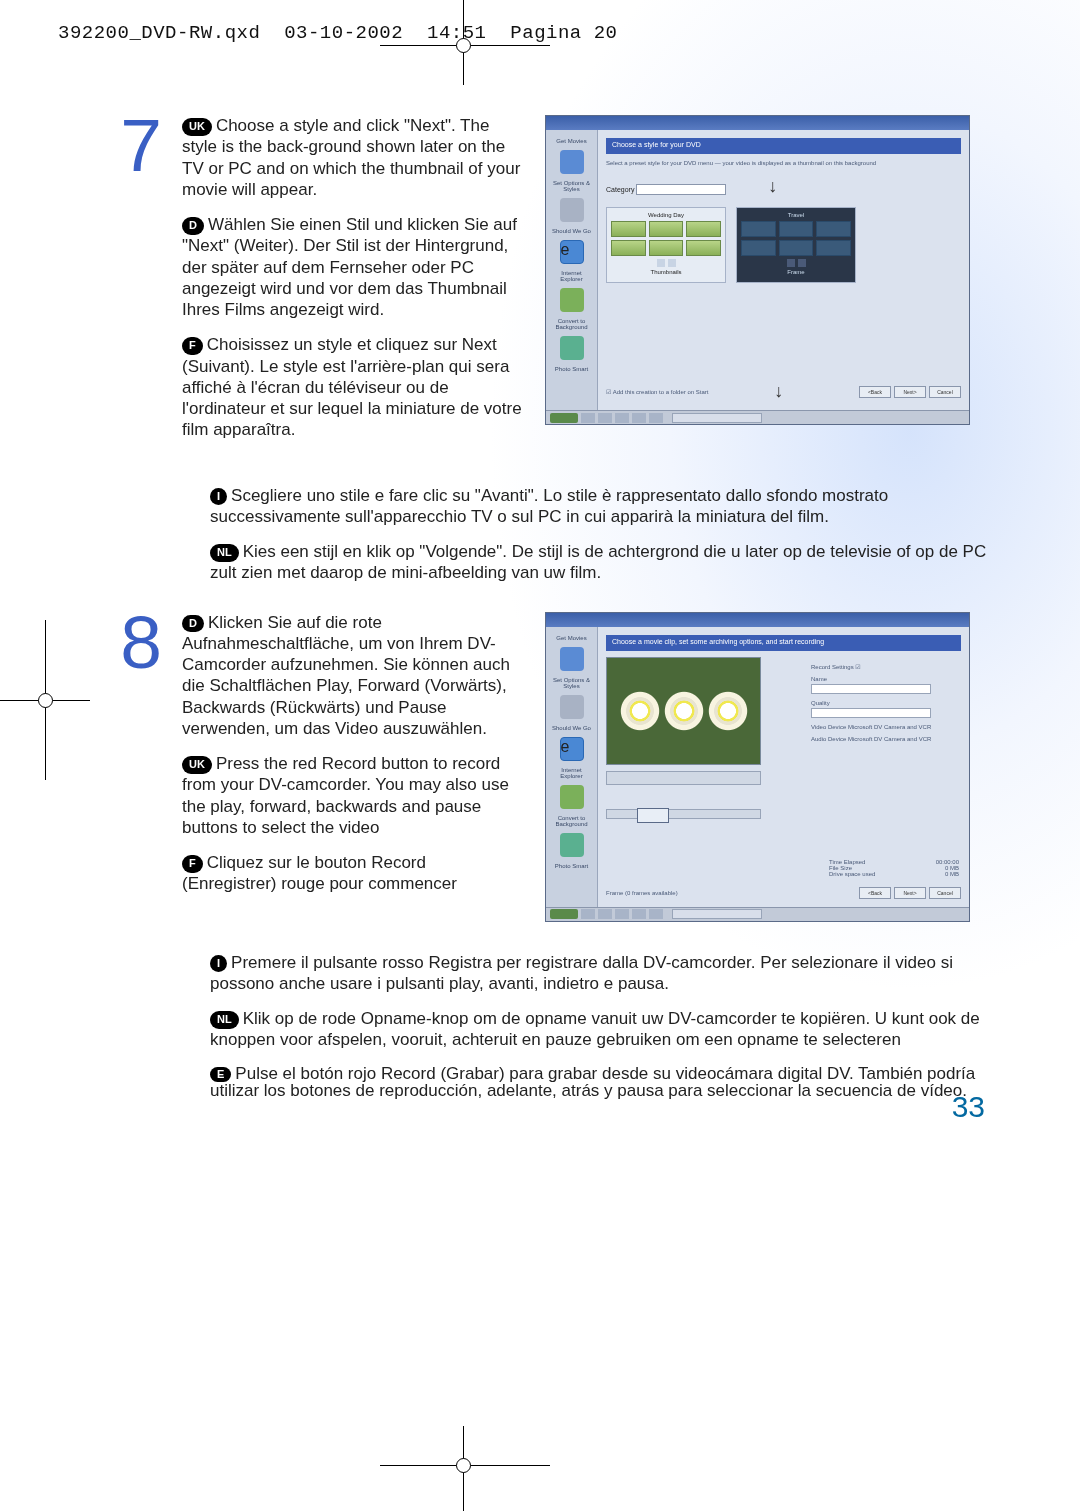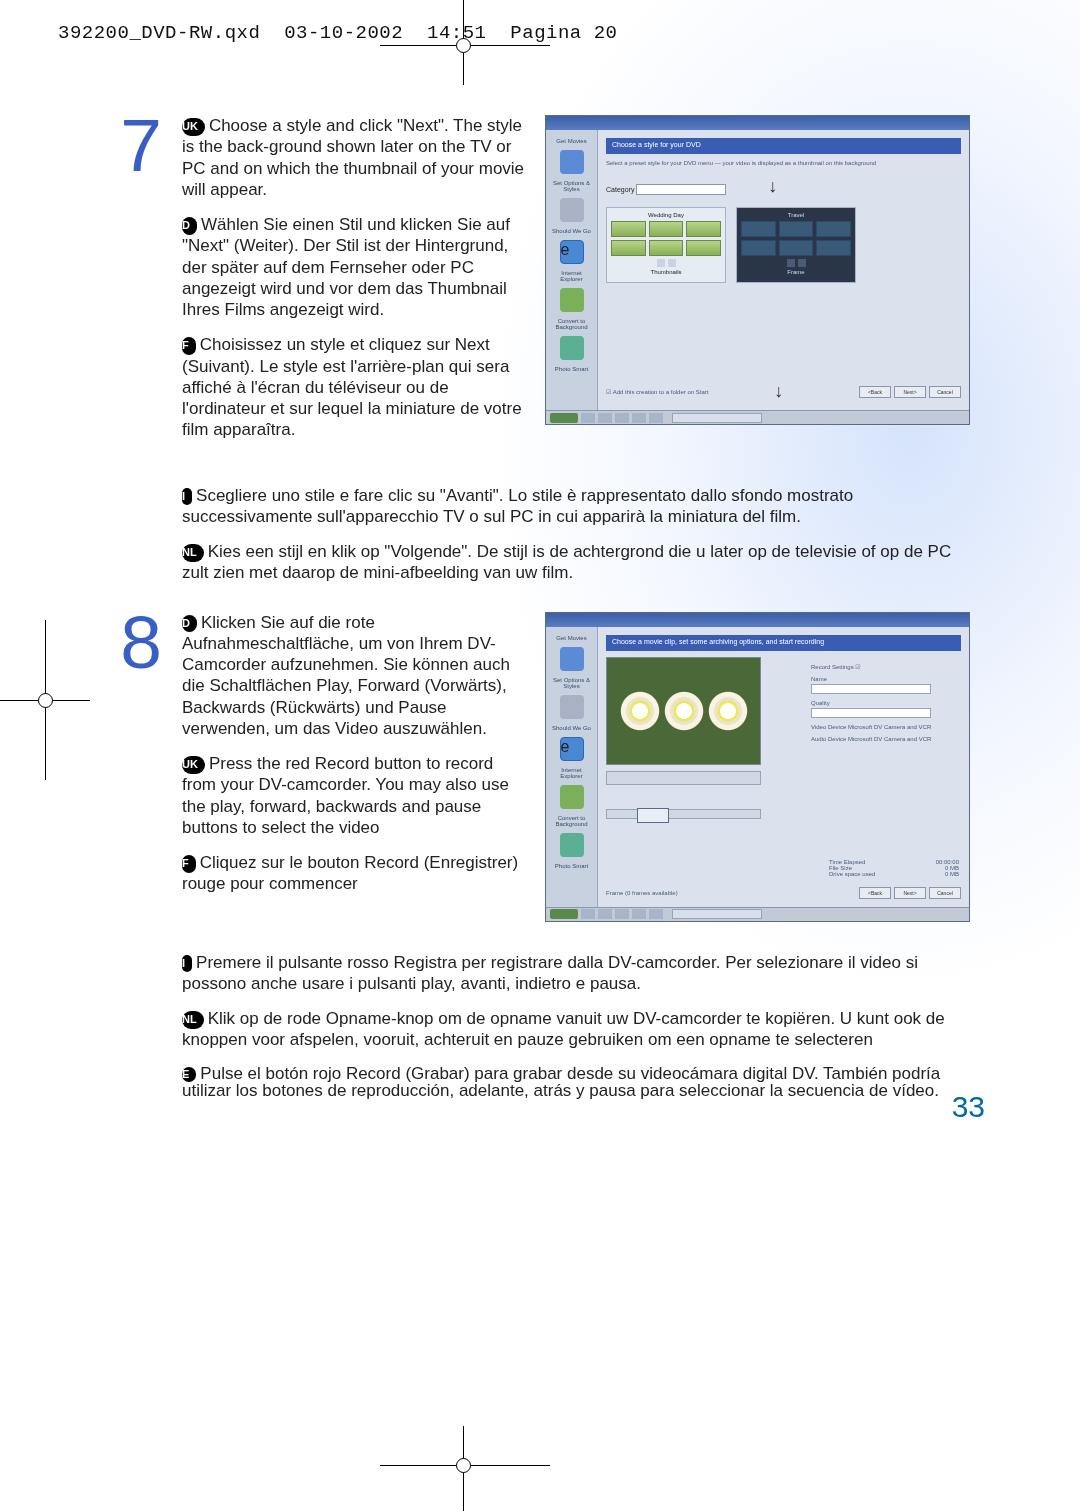--- a/index.html
+++ b/index.html
@@ -57,21 +57,21 @@
   }
   .step-col { flex: 1; }
   .step-text-narrow { width: 225px; }
   .para { font-size: 17px; line-height: 1.25; margin-bottom: 14px; }
   .lang-pill {
     display: inline-block;
     background: #000;
     color: #fff;
     font-size: 11px;
     font-weight: bold;
-    padding: 2px 7px 2px 0;
+    padding: 2px 7px 2px 7px;
     border-radius: 9px;
     vertical-align: 1px;
     margin-right: 4px;
   }
   .screenshot {
     width: 425px; height: 310px;
     background: #b8c4d6;
     border: 1px solid #5a6a88;
     flex-shrink: 0;
     position: relative;
@@ -168,21 +168,21 @@
   .flower { width: 36px; height: 36px; background: radial-gradient(circle, #fff 30%, #f0e850 32%, #f0e850 40%, #e8e4d0 42%); border-radius: 50%; position: relative; }
   .flower::before { content:""; position:absolute; inset:-6px; background: radial-gradient(circle, transparent 40%, #f8f4e0 42%, #f8f4e0 55%, transparent 58%); border-radius:50%; }
   .ss-controls { width: 155px; height: 14px; background: #d0d8e4; border: 1px solid #98a4b8; margin-bottom: 4px; }
   .ss-timeline { width: 155px; height: 10px; background: #d0d8e4; border: 1px solid #98a4b8; position: relative; }
   .ss-timeline::after { content:""; position: absolute; left: 30px; top:-2px; width: 30px; height: 13px; border: 1px solid #5a6a88; background: #e8eef6; }
   .ss-right-panel { position: absolute; top: 36px; right: 8px; width: 150px; font-size: 6px; color: #4a5a78; }
   .ss-field { margin-bottom: 6px; }
   .ss-field .fbox { display: block; width: 120px; height: 10px; background: #fff; border: 1px solid #98a4b8; margin-top: 2px; }
   .ss-stats { position: absolute; bottom: 30px; right: 10px; font-size: 6px; color: #4a5a78; text-align: left; }
   .ss-stats div { display: flex; justify-content: space-between; width: 130px; }
-  .full-width-section { margin-left: 62px; width: 795px; }
+  .full-width-section { margin-left: 90px; width: 795px; }
   .page-num {
     position: absolute;
     right: -15px;
     bottom: -10px;
     font-size: 30px;
     color: #0369a1;
     font-weight: 300;
   }
 </style>
 </head>

